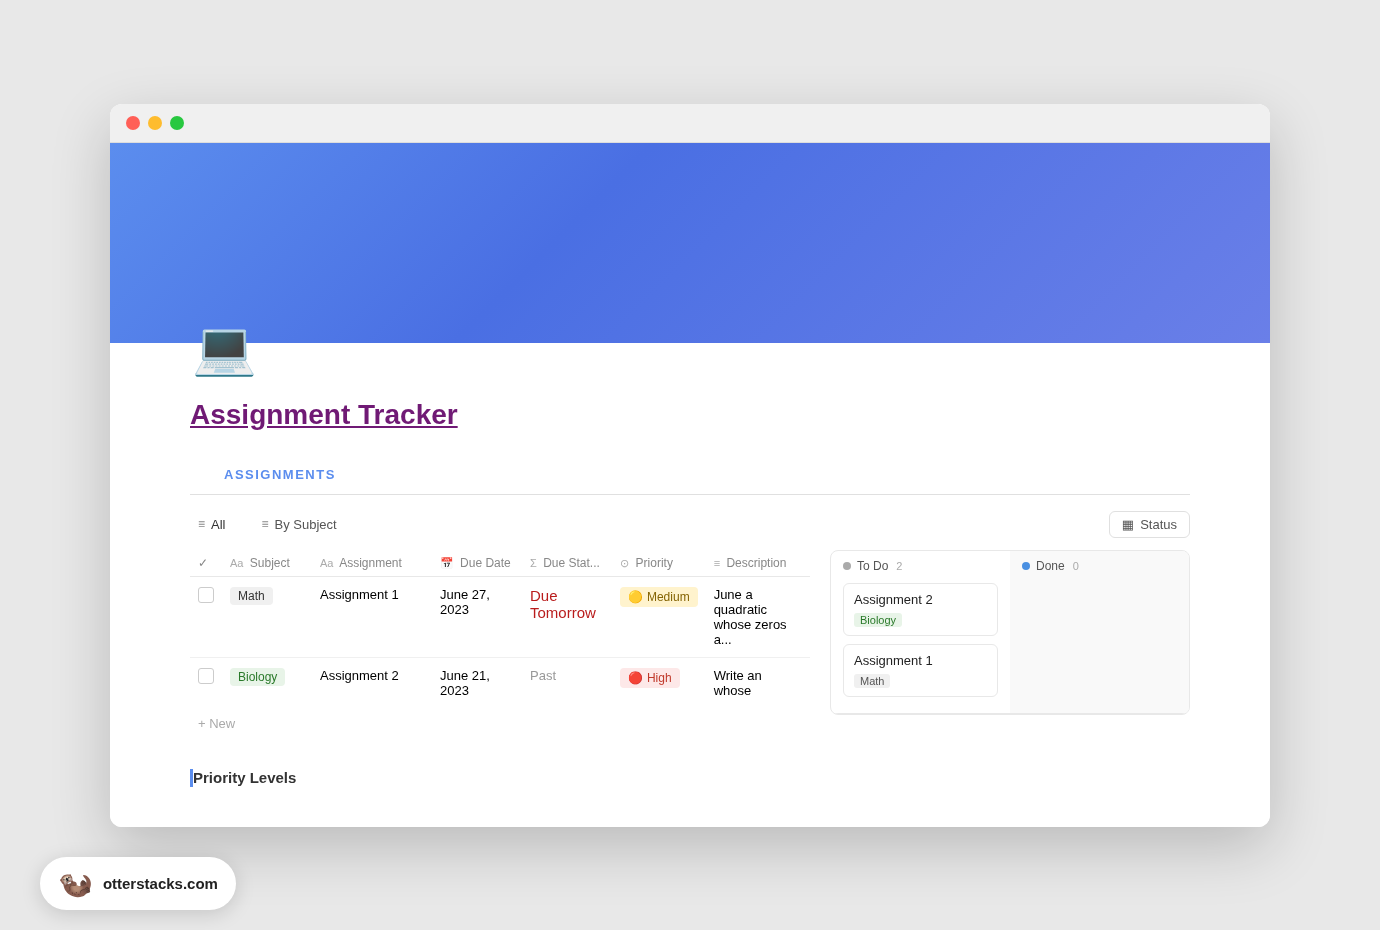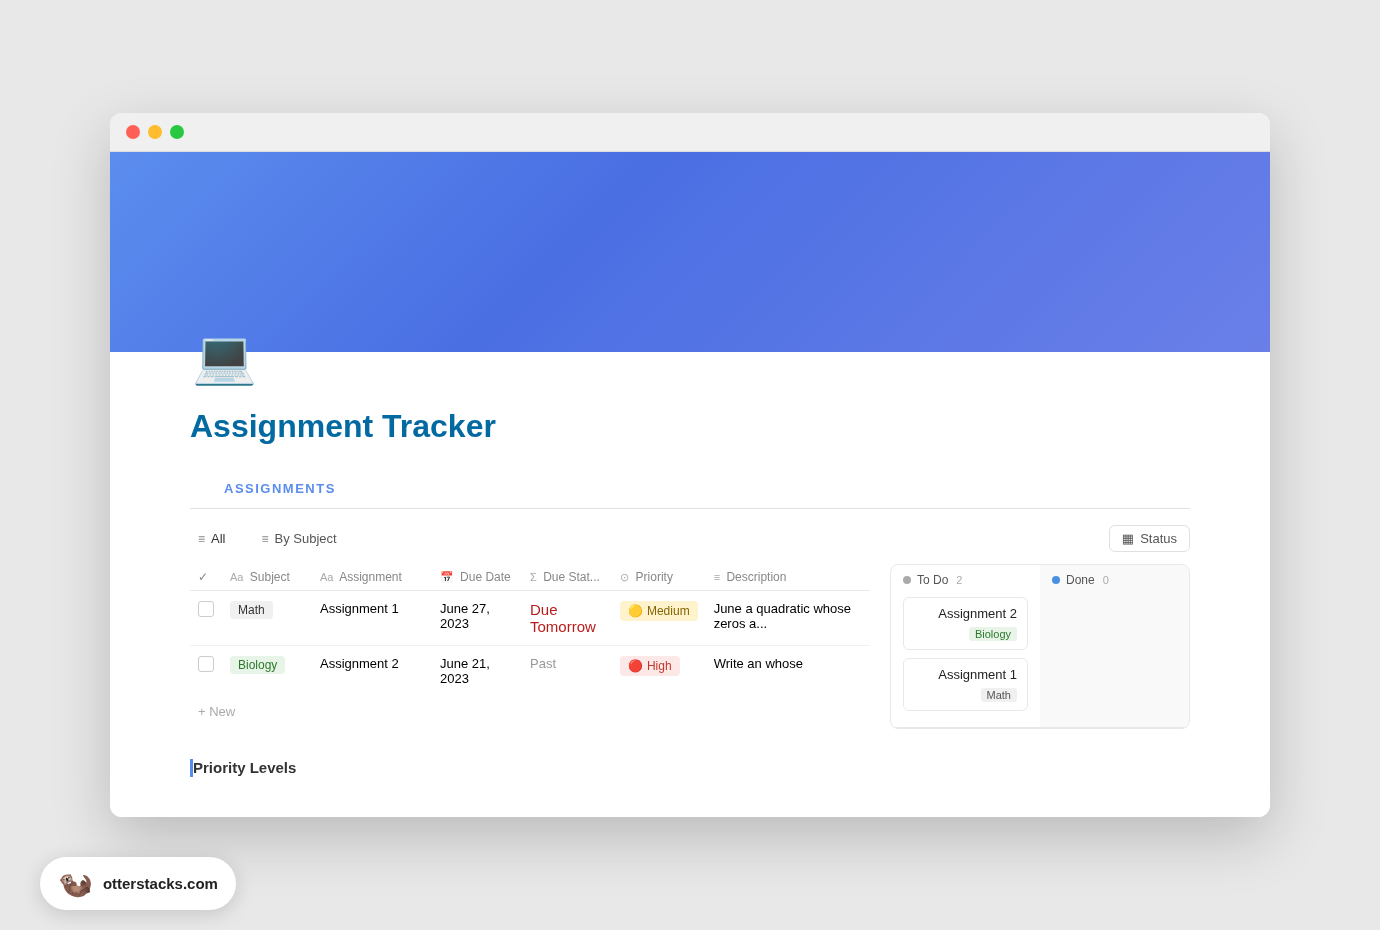--- a/index.html
+++ b/index.html
@@ -50,24 +50,25 @@
       display: flex;
       align-items: center;
       justify-content: center;
     }
     
     .laptop-icon {
       font-size: 52px;
       line-height: 1;
     }
     .page-title {
-      font-size: 32px;
+      font-size: 28px;
       font-weight: 700;
-      color: #0369a1;
+      color: #701a75;
       margin-bottom: 36px;
+      text-decoration: underline;
     }
     .section-label {
       font-size: 13px;
       font-weight: 700;
       color: #5b8dee;
       letter-spacing: 1.5px;
       text-transform: uppercase;
       margin-bottom: 12px;
       margin-left: 34px;
     }
@@ -196,27 +197,26 @@
       color: #b91c1c;
       font-size: 15px;
     }
     .th-icon {
       font-size: 11px;
       color: #aaa;
       margin-right: 3px;
     }
     
     .status-board {
-      width: 300px;
+      width: 360px;
       flex-shrink: 0;
       border: 1px solid #e8e8e8;
       border-radius: 8px;
       overflow: hidden;
       font-size: 13px;
-      text-align: right;
     }
     .status-board-header {
       display: flex;
       border-bottom: 1px solid #e8e8e8;
     }
     .status-col {
       flex: 1;
       padding: 8px 12px;
     }
     .status-col-header {

